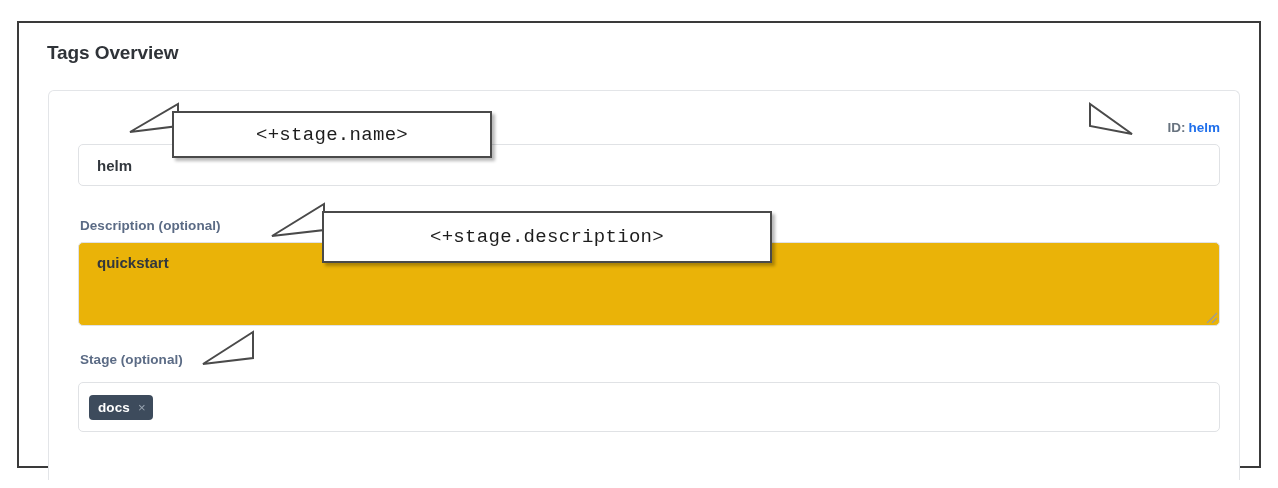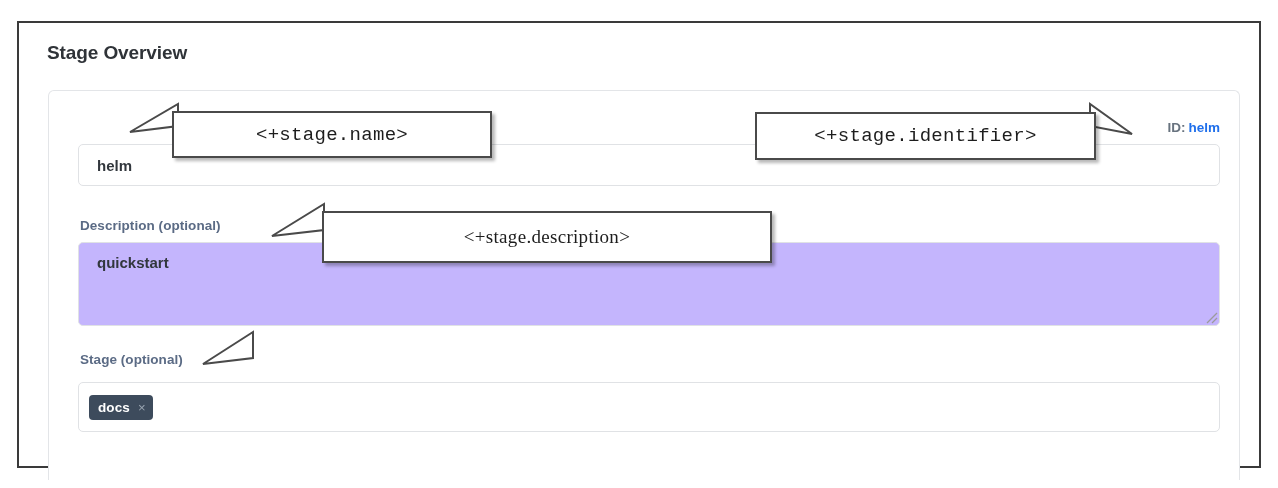--- a/index.html
+++ b/index.html
@@ -104,21 +104,21 @@
 
   .textarea-field {
     position: absolute;
     left: 78px;
     top: 242px;
     width: 1142px;
     height: 84px;
     border: 1px solid #e0e2e5;
     border-radius: 5px;
     box-sizing: border-box;
-    background: #c4b5fd;
+    background: #eab308;
     font-family: "Liberation Sans", sans-serif;
     font-size: 15px;
     font-weight: bold;
     color: #32373d;
     padding: 11px 18px;
     resize: none;
     outline: none;
     overflow: hidden;
   }
   .resize-grip {
@@ -180,42 +180,42 @@
     align-items: center;
     justify-content: center;
     box-shadow: 3px 3px 3px rgba(0,0,0,0.28);
     z-index: 20;
     white-space: nowrap;
     letter-spacing: 0.3px;
     margin-top: 28px;
   }
   .callout-name   { left: 172px; top: 83px;  width: 320px; height: 47px; }
   .callout-ident  { left: 755px; top: 84px;  width: 341px; height: 48px; }
-  .callout-desc   { left: 322px; top: 183px; width: 450px; height: 52px; font-family: Liberation Serif, serif; }
+  .callout-desc   { left: 322px; top: 183px; width: 450px; height: 52px; }
   .callout-tags   { left: 251px; top: 312px; width: 321px; height: 52px; }
 
   
   .tail {
     position: absolute;
     z-index: 19;
     overflow: visible;
   }
   .tail-name  { left: 130px; top: 100px; }
   .tail-ident { left: 1088px; top: 100px; }
   .tail-desc  { left: 272px; top: 200px; }
   .tail-tags  { left: 203px; top: 328px; }
 </style>
 </head>
 <body>
 
 <div id="screenshot">
 
   <div class="outer-frame"></div>
 
-  <div class="section-title">Stage Overview</div>
+  <div class="section-title">Tags Overview</div>
 
   <div class="panel"></div>
 
   <div class="field-label lbl-name">Name</div>
   <input class="text-input input-name" type="text" value="helm" style="">
 
   <div class="id-readout">
     <span class="id-key">ID:</span><span class="id-val">helm</span>
   </div>
 
@@ -241,16 +241,15 @@
     <polygon points="44,34 2,4 2,26" fill="#ffffff" stroke="#4a4a4a" stroke-width="2"></polygon>
   </svg>
   <svg class="tail tail-desc" width="60" height="44" viewBox="0 0 60 44">
     <polygon points="0,36 52,4 52,30" fill="#ffffff" stroke="#4a4a4a" stroke-width="2"></polygon>
   </svg>
   <svg class="tail tail-tags" width="60" height="44" viewBox="0 0 60 44">
     <polygon points="0,36 50,4 50,30" fill="#ffffff" stroke="#4a4a4a" stroke-width="2"></polygon>
   </svg>
 
   <div class="callout callout-name">&lt;+stage.name&gt;</div>
-  <div class="callout callout-ident">&lt;+stage.identifier&gt;</div>
   <div class="callout callout-desc">&lt;+stage.description&gt;</div>
 
 </div>
 
 </body></html>

